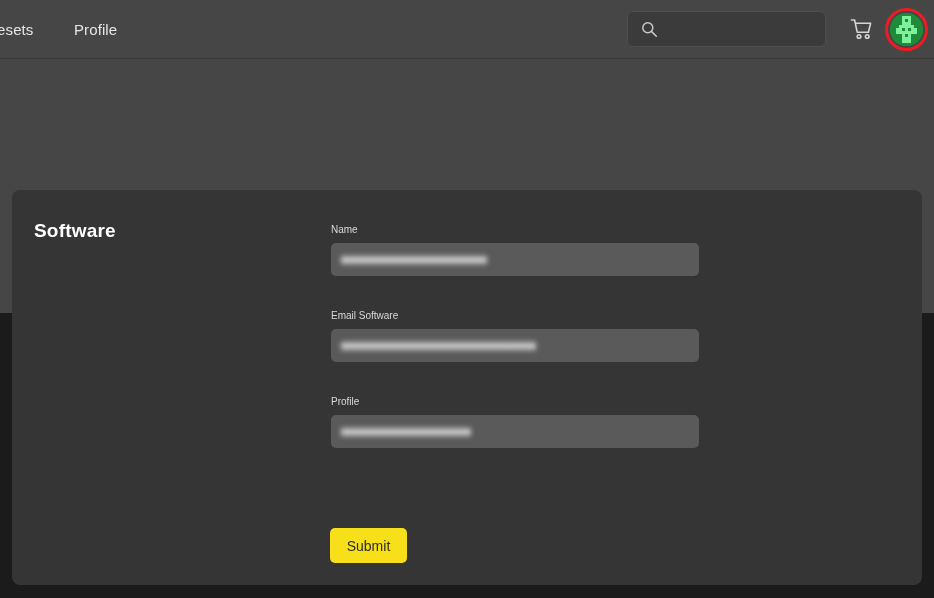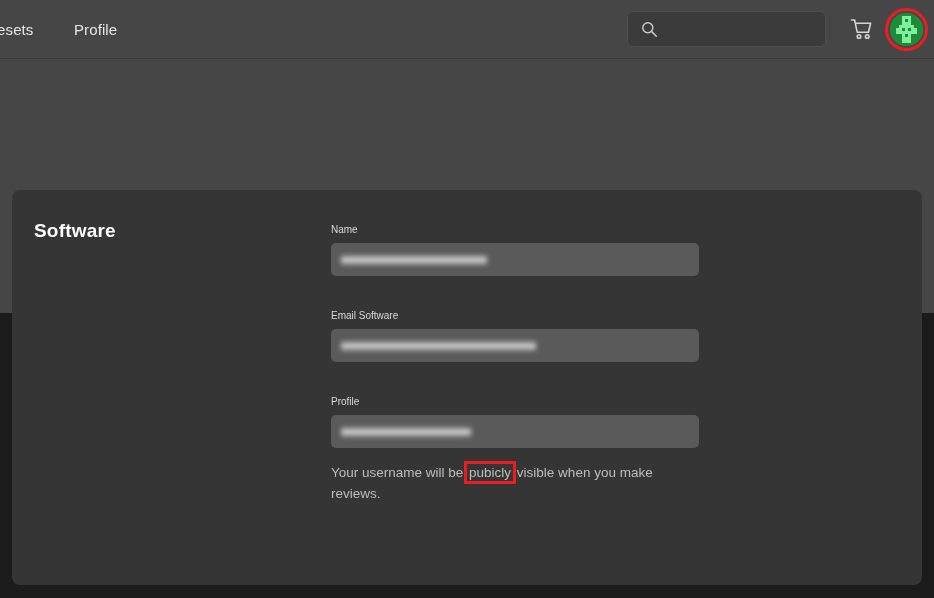--- a/index.html
+++ b/index.html
@@ -242,22 +242,22 @@
   <div class="blur-val" id="blur-name"></div>
 
   <div class="field-label" id="label-email">Email Software</div>
   <input class="field-input" id="input-email" type="text" value="" style="">
   <div class="blur-val" id="blur-email"></div>
 
   <div class="field-label" id="label-username">Profile</div>
   <input class="field-input" id="input-username" type="text" value="" style="">
   <div class="blur-val" id="blur-username"></div>
 
-  <div id="helper-text"><span>Your username will be </span><span id="helper-highlight">pubicly</span><span> visible when you make reviews.</span></div>
-
+
+  <button id="submit-button">Submit</button>
 
   <div id="topbar">
     <div class="nav-link" id="nav-presets">resets</div>
     <div class="nav-link" id="nav-software">Profile</div>
 
     <div id="search-box">
       <span id="search-icon">
         <svg width="17" height="17" viewBox="0 0 17 17">
           <circle cx="6.8" cy="6.8" r="5" fill="none" stroke="#c9c9c9" stroke-width="1.5"></circle>
           <line x1="10.4" y1="10.4" x2="15.3" y2="15.3" stroke="#c9c9c9" stroke-width="1.5" stroke-linecap="round"></line>

